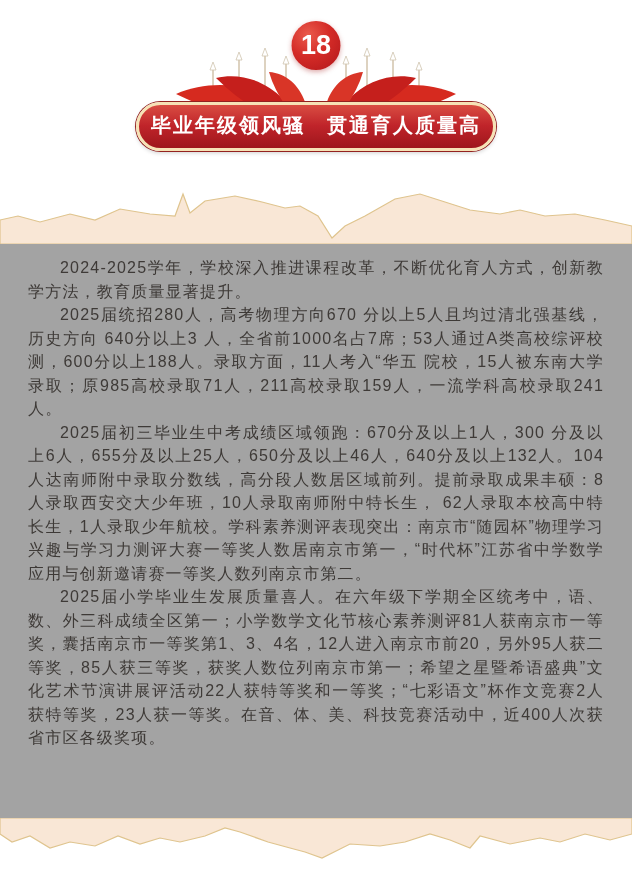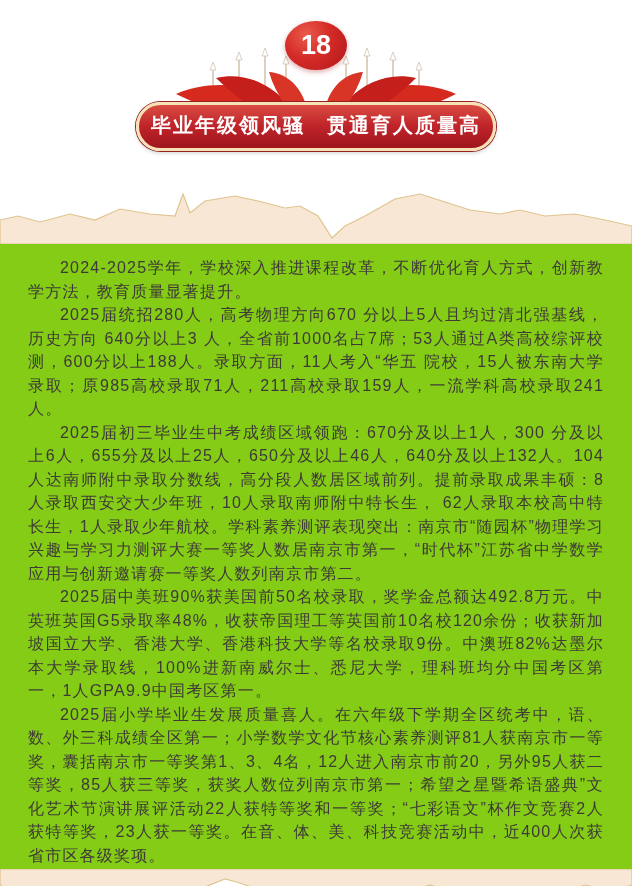--- a/index.html
+++ b/index.html
@@ -7,21 +7,21 @@
     width:632px;height:886px;
     background:#ffffff;
     font-family:"Liberation Sans",sans-serif;
     position:relative;
     overflow:hidden;
   }
   
   .header{position:relative;height:150px;}
   .badge{
     position:absolute;top:21px;left:50%;transform:translateX(-50%);
-    width:62px;height:49px;border-radius:50%;
+    width:49px;height:49px;border-radius:50%;
     background:radial-gradient(circle at 34% 28%, #ea5a4b 0%, #d42b27 45%, #b0161a 100%);
     box-shadow:0 2px 5px rgba(160,20,20,.35);
     color:#ffffff;font-weight:bold;font-size:27px;
     display:flex;align-items:center;justify-content:center;
     z-index:3;
   }
   .flags{
     position:absolute;top:48px;left:50%;transform:translateX(-50%);
     width:380px;height:104px;z-index:1;
   }
@@ -32,21 +32,21 @@
     box-shadow:0 0 0 1px #932220, 0 2px 4px rgba(0,0,0,.18);
     background:linear-gradient(180deg,#d94d42 0%, #c0242a 48%, #9e161c 100%);
     padding:7px 12px 9px;
     color:#ffffff;font-size:20px;font-weight:bold;letter-spacing:2px;
     white-space:nowrap;z-index:2;
   }
   
   .card{position:relative;margin-top:36px;}
   .torn{display:block;width:632px;}
   .card-body{
-    background:#84cc16;
+    background:#a3a3a3;
     margin-top:-2px;margin-bottom:-2px;
     padding:14px 28px 4px;
     min-height:560px;
   }
   .card-body p{
     margin:0;
     font-size:16px;
     line-height:23.5px;
     letter-spacing:1.2px;
     color:#3e3a37;
@@ -112,21 +112,20 @@
 <div class="card">
 
   <svg class="torn torn-top" height="58" viewBox="0 0 632 58" preserveAspectRatio="none" aria-hidden="true">
     <path d="M0,34 L18,30 L40,36 L70,28 L95,34 L120,23 L150,28 L175,30 L183,8 L190,27 L205,15 L235,10 L262,16 L285,22 L300,20 L318,30 L332,52 L345,40 L365,30 L395,13 L420,8 L445,16 L470,24 L500,28 L520,24 L545,30 L575,28 L605,34 L632,40 L632,58 L0,58 Z" fill="#f9e7d6" stroke="#dfc48e" stroke-width="1.2"></path>
   </svg>
 
   <div class="card-body">
     <p>2024-2025学年，学校深入推进课程改革，不断优化育人方式，创新教学方法，教育质量显著提升。</p>
     <p>2025届统招280人，高考物理方向670 分以上5人且均过清北强基线，历史方向 640分以上3 人，全省前1000名占7席；53人通过A类高校综评校测，600分以上188人。录取方面，11人考入“华五 院校，15人被东南大学录取；原985高校录取71人，211高校录取159人，一流学科高校录取241人。</p>
     <p>2025届初三毕业生中考成绩区域领跑：670分及以上1人，300 分及以上6人，655分及以上25人，650分及以上46人，640分及以上132人。104人达南师附中录取分数线，高分段人数居区域前列。提前录取成果丰硕：8人录取西安交大少年班，10人录取南师附中特长生， 62人录取本校高中特长生，1人录取少年航校。学科素养测评表现突出：南京市“随园杯”物理学习兴趣与学习力测评大赛一等奖人数居南京市第一，“时代杯”江苏省中学数学应用与创新邀请赛一等奖人数列南京市第二。</p>
-    <p>2025届中美班90%获美国前50名校录取，奖学金总额达492.8万元。中英班英国G5录取率48%，收获帝国理工等英国前10名校120余份；收获新加坡国立大学、香港大学、香港科技大学等名校录取9份。中澳班82%达墨尔本大学录取线，100%进新南威尔士、悉尼大学，理科班均分中国考区第一，1人GPA9.9中国考区第一。</p>
     <p>2025届小学毕业生发展质量喜人。在六年级下学期全区统考中，语、数、外三科成绩全区第一；小学数学文化节核心素养测评81人获南京市一等奖，囊括南京市一等奖第1、3、4名，12人进入南京市前20，另外95人获二等奖，85人获三等奖，获奖人数位列南京市第一；希望之星暨希语盛典”文化艺术节演讲展评活动22人获特等奖和一等奖；“七彩语文”杯作文竞赛2人获特等奖，23人获一等奖。在音、体、美、科技竞赛活动中，近400人次获省市区各级奖项。</p>
   </div>
 
   <svg class="torn torn-bottom" height="44" viewBox="0 0 632 44" preserveAspectRatio="none" aria-hidden="true">
     <path d="M0,0 L632,0 L632,16 L610,22 L585,16 L560,24 L540,20 L510,26 L480,18 L470,30 L450,22 L430,16 L405,24 L380,28 L350,26 L322,40 L305,34 L290,30 L268,24 L240,14 L225,10 L205,18 L180,24 L160,20 L140,26 L118,18 L95,28 L70,24 L50,30 L30,18 L12,24 L0,16 Z" fill="#f9e7d6" stroke="#dfc48e" stroke-width="1.2"></path>
   </svg>
 
 </div>
 
 </body></html>

